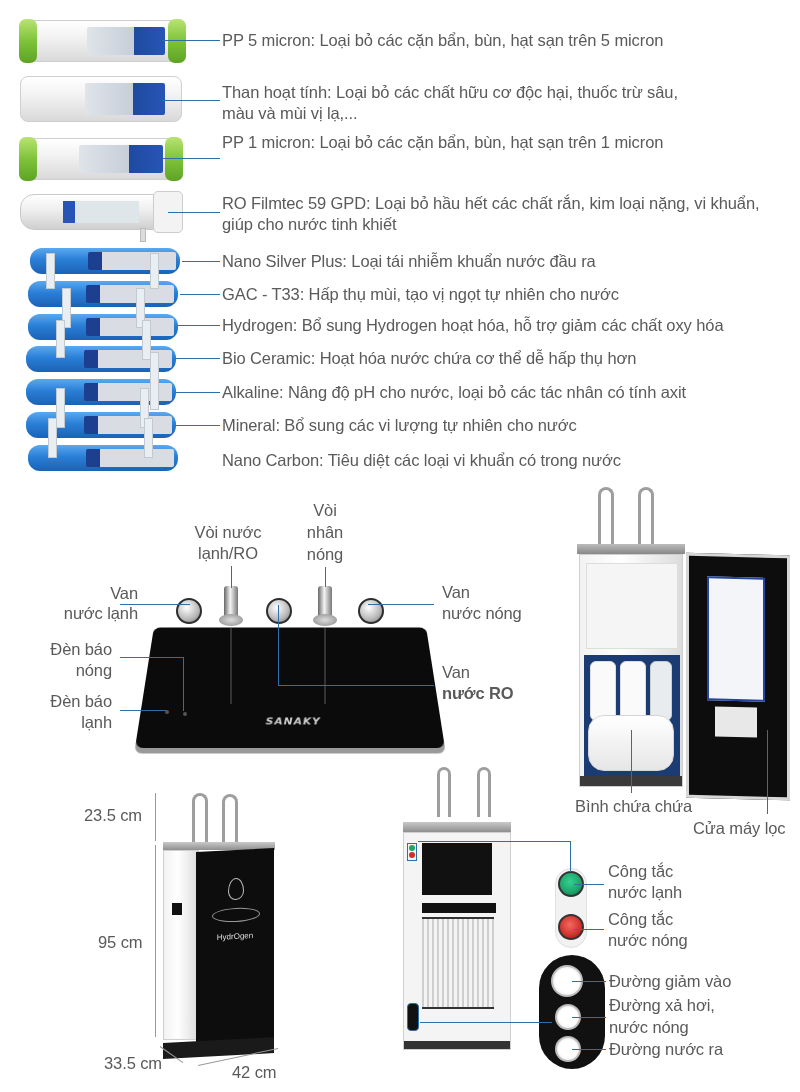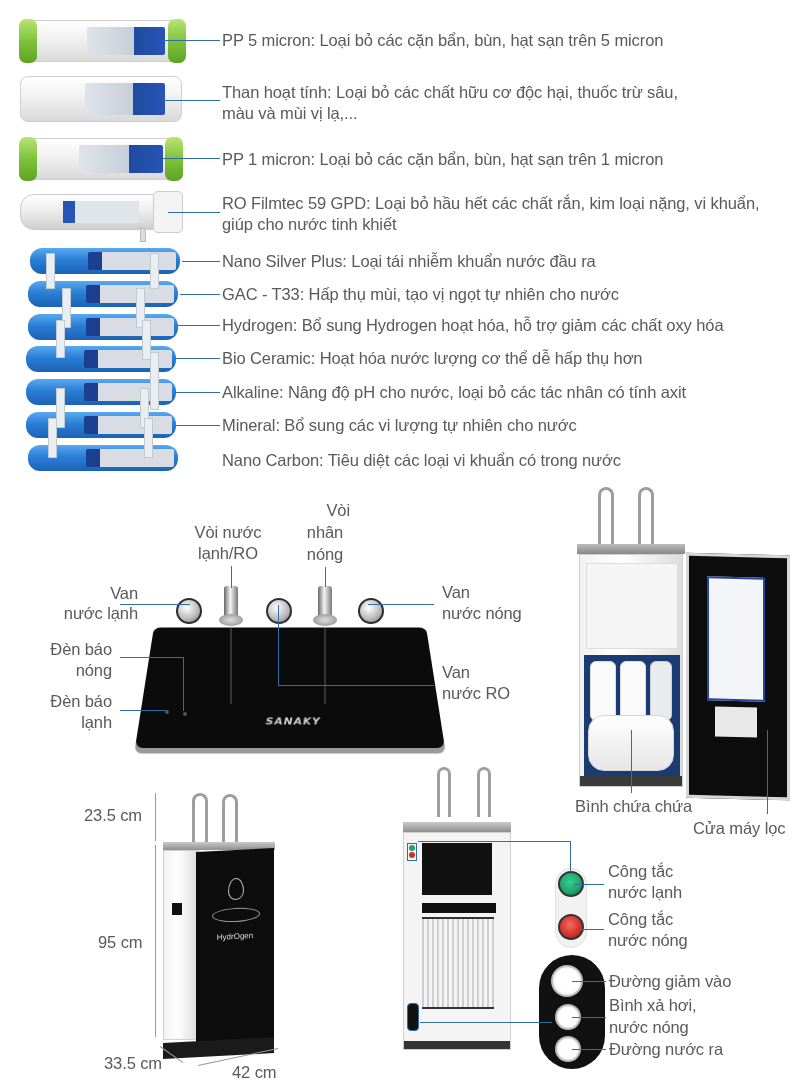--- a/index.html
+++ b/index.html
@@ -53,21 +53,21 @@
   <div class="line hline" style="left:162px;top:100px;width:58px;"></div>
   <div class="lbl" style="left:222px;top:82px;">Than hoạt tính: Loại bỏ các chất hữu cơ độc hại, thuốc trừ sâu,</div>
   <div class="lbl" style="left:222px;top:103px;">màu và mùi vị lạ,...</div>
 
   <div class="cart cart-white" style="left:20px;top:138px;width:162px;height:42px;">
     <div class="cap-green" style="left:-2px;"></div>
     <div class="cap-green" style="right:-2px;"></div>
     <div class="label-strip" style="left:58px;width:84px;"></div>
   </div>
   <div class="line hline" style="left:162px;top:158px;width:58px;"></div>
-  <div class="lbl" style="left:222px;top:149px;">PP 1 micron: Loại bỏ các cặn bẩn, bùn, hạt sạn trên 1 micron</div>
+  <div class="lbl" style="left:222px;top:132px;">PP 1 micron: Loại bỏ các cặn bẩn, bùn, hạt sạn trên 1 micron</div>
 
   <div class="cart" style="left:20px;top:194px;width:160px;height:36px;background:linear-gradient(#ffffff,#eeeeee 45%,#cfcfcf);border:1px solid #c9c9c9;border-radius:14px 6px 6px 14px;">
     <div style="position:absolute;left:42px;top:6px;width:76px;height:22px;background:linear-gradient(90deg,#2855b5 0 12px,#dfe6ea 12px);"></div>
     <div style="position:absolute;right:-4px;top:-4px;width:30px;height:42px;background:#f3f3f3;border:1px solid #ccc;border-radius:5px;"></div>
   </div>
   <div style="position:absolute;left:140px;top:228px;width:6px;height:14px;background:#ddd;border:1px solid #bbb;"></div>
   <div class="line hline" style="left:168px;top:212px;width:52px;"></div>
   <div class="lbl" style="left:222px;top:193px;">RO Filmtec 59 GPD: Loại bỏ hầu hết các chất rắn, kim loại nặng, vi khuẩn,</div>
   <div class="lbl" style="left:222px;top:214px;">giúp cho nước tinh khiết</div>
 
@@ -109,21 +109,21 @@
   <div class="line hline" style="left:182px;top:261px;width:38px;"></div>
   <div class="lbl" style="left:222px;top:251px;">Nano Silver Plus: Loại tái nhiễm khuẩn nước đầu ra</div>
 
   <div class="line hline" style="left:180px;top:294px;width:40px;"></div>
   <div class="lbl" style="left:222px;top:284px;">GAC - T33: Hấp thụ mùi, tạo vị ngọt tự nhiên cho nước</div>
 
   <div class="line hline" style="left:178px;top:325px;width:42px;"></div>
   <div class="lbl" style="left:222px;top:315px;">Hydrogen: Bổ sung Hydrogen hoạt hóa, hỗ trợ giảm các chất oxy hóa</div>
 
   <div class="line hline" style="left:176px;top:358px;width:44px;"></div>
-  <div class="lbl" style="left:222px;top:348px;">Bio Ceramic: Hoạt hóa nước lượng cơ thể dễ hấp thụ hơn</div>
+  <div class="lbl" style="left:222px;top:348px;">Bio Ceramic: Hoạt hóa nước chứa cơ thể dễ hấp thụ hơn</div>
 
   <div class="line hline" style="left:176px;top:392px;width:44px;"></div>
   <div class="lbl" style="left:222px;top:382px;">Alkaline: Nâng độ pH cho nước, loại bỏ các tác nhân có tính axit</div>
 
   <div class="line hline" style="left:176px;top:425px;width:44px;"></div>
   <div class="lbl" style="left:222px;top:415px;">Mineral: Bổ sung các vi lượng tự nhiên cho nước</div>
 
   <div class="lbl" style="left:222px;top:450px;">Nano Carbon: Tiêu diệt các loại vi khuẩn có trong nước</div>
 </div>
 
@@ -141,21 +141,21 @@
   <div class="knob" style="left:358px;top:598px;"></div>
   <div style="position:absolute;left:230px;top:628px;width:2px;height:76px;background:#333;"></div>
   <div style="position:absolute;left:324px;top:628px;width:2px;height:76px;background:#333;"></div>
   <div style="position:absolute;left:165px;top:710px;width:4px;height:4px;border-radius:50%;background:#555;"></div>
   <div style="position:absolute;left:183px;top:712px;width:4px;height:4px;border-radius:50%;background:#555;"></div>
 
   <div class="lbl c" style="left:188px;top:522px;width:80px;">Vòi nước</div>
   <div class="lbl c" style="left:188px;top:543px;width:80px;">lạnh/RO</div>
   <div class="line vline" style="left:231px;top:566px;height:22px;"></div>
 
-  <div class="lbl c" style="left:300px;top:500px;width:50px;text-align:right;">Vòi</div>
+  <div class="lbl c" style="left:300px;top:500px;width:50px;">Vòi</div>
   <div class="lbl c" style="left:300px;top:522px;width:50px;">nhân</div>
   <div class="lbl c" style="left:300px;top:544px;width:50px;">nóng</div>
   <div class="line vline" style="left:325px;top:567px;height:20px;"></div>
 
   <div class="lbl r" style="left:40px;top:583px;width:98px;">Van</div>
   <div class="lbl r" style="left:40px;top:603px;width:98px;">nước lạnh</div>
   <div class="line hline" style="left:120px;top:604px;width:70px;"></div>
 
   <div class="lbl r" style="left:30px;top:639px;width:82px;">Đèn báo</div>
   <div class="lbl r" style="left:30px;top:660px;width:82px;">nóng</div>
@@ -166,21 +166,21 @@
   <div class="lbl r" style="left:30px;top:712px;width:82px;">lạnh</div>
   <div class="line hline" style="left:120px;top:710px;width:46px;"></div>
 
   <div class="line hline" style="left:368px;top:604px;width:66px;"></div>
   <div class="lbl" style="left:442px;top:582px;">Van</div>
   <div class="lbl" style="left:442px;top:603px;">nước nóng</div>
 
   <div class="line vline" style="left:278px;top:605px;height:81px;"></div>
   <div class="line hline" style="left:278px;top:685px;width:156px;"></div>
   <div class="lbl" style="left:442px;top:662px;">Van</div>
-  <div class="lbl" style="left:442px;top:683px;">nước RO</div>
+  <div class="lbl" style="left:442px;top:683px;font-weight:bold;">nước RO</div>
 </div>
 
 <div>
   <div class="gooseneck" style="left:598px;top:487px;width:16px;height:58px;"></div>
   <div class="gooseneck" style="left:638px;top:487px;width:16px;height:58px;"></div>
   <div style="position:absolute;left:577px;top:544px;width:108px;height:10px;background:linear-gradient(#bbb,#888);"></div>
   <div class="mach-body" style="left:579px;top:554px;width:104px;height:233px;">
     <div style="position:absolute;left:6px;top:8px;width:92px;height:86px;background:#f5f5f5;border:1px solid #ddd;"></div>
     <div style="position:absolute;left:4px;top:100px;width:96px;height:125px;background:#1b3b73;"></div>
 
@@ -259,16 +259,16 @@
   <div class="port" style="left:551px;top:965px;width:32px;height:32px;"></div>
   <div class="port" style="left:555px;top:1004px;width:26px;height:26px;"></div>
   <div class="port" style="left:555px;top:1036px;width:26px;height:26px;"></div>
 
   <div class="line hline" style="left:420px;top:1022px;width:132px;"></div>
   <div class="line hline" style="left:572px;top:981px;width:34px;"></div>
   <div class="line hline" style="left:572px;top:1017px;width:34px;"></div>
   <div class="line hline" style="left:572px;top:1049px;width:34px;"></div>
 
   <div class="lbl" style="left:609px;top:971px;">Đường giảm vào</div>
-  <div class="lbl" style="left:609px;top:995px;">Bình xả hơi,</div>
+  <div class="lbl" style="left:609px;top:995px;">Đường xả hơi,</div>
   <div class="lbl" style="left:609px;top:1017px;">nước nóng</div>
   <div class="lbl" style="left:609px;top:1039px;">Đường nước ra</div>
 </div>
 
 </body></html>

